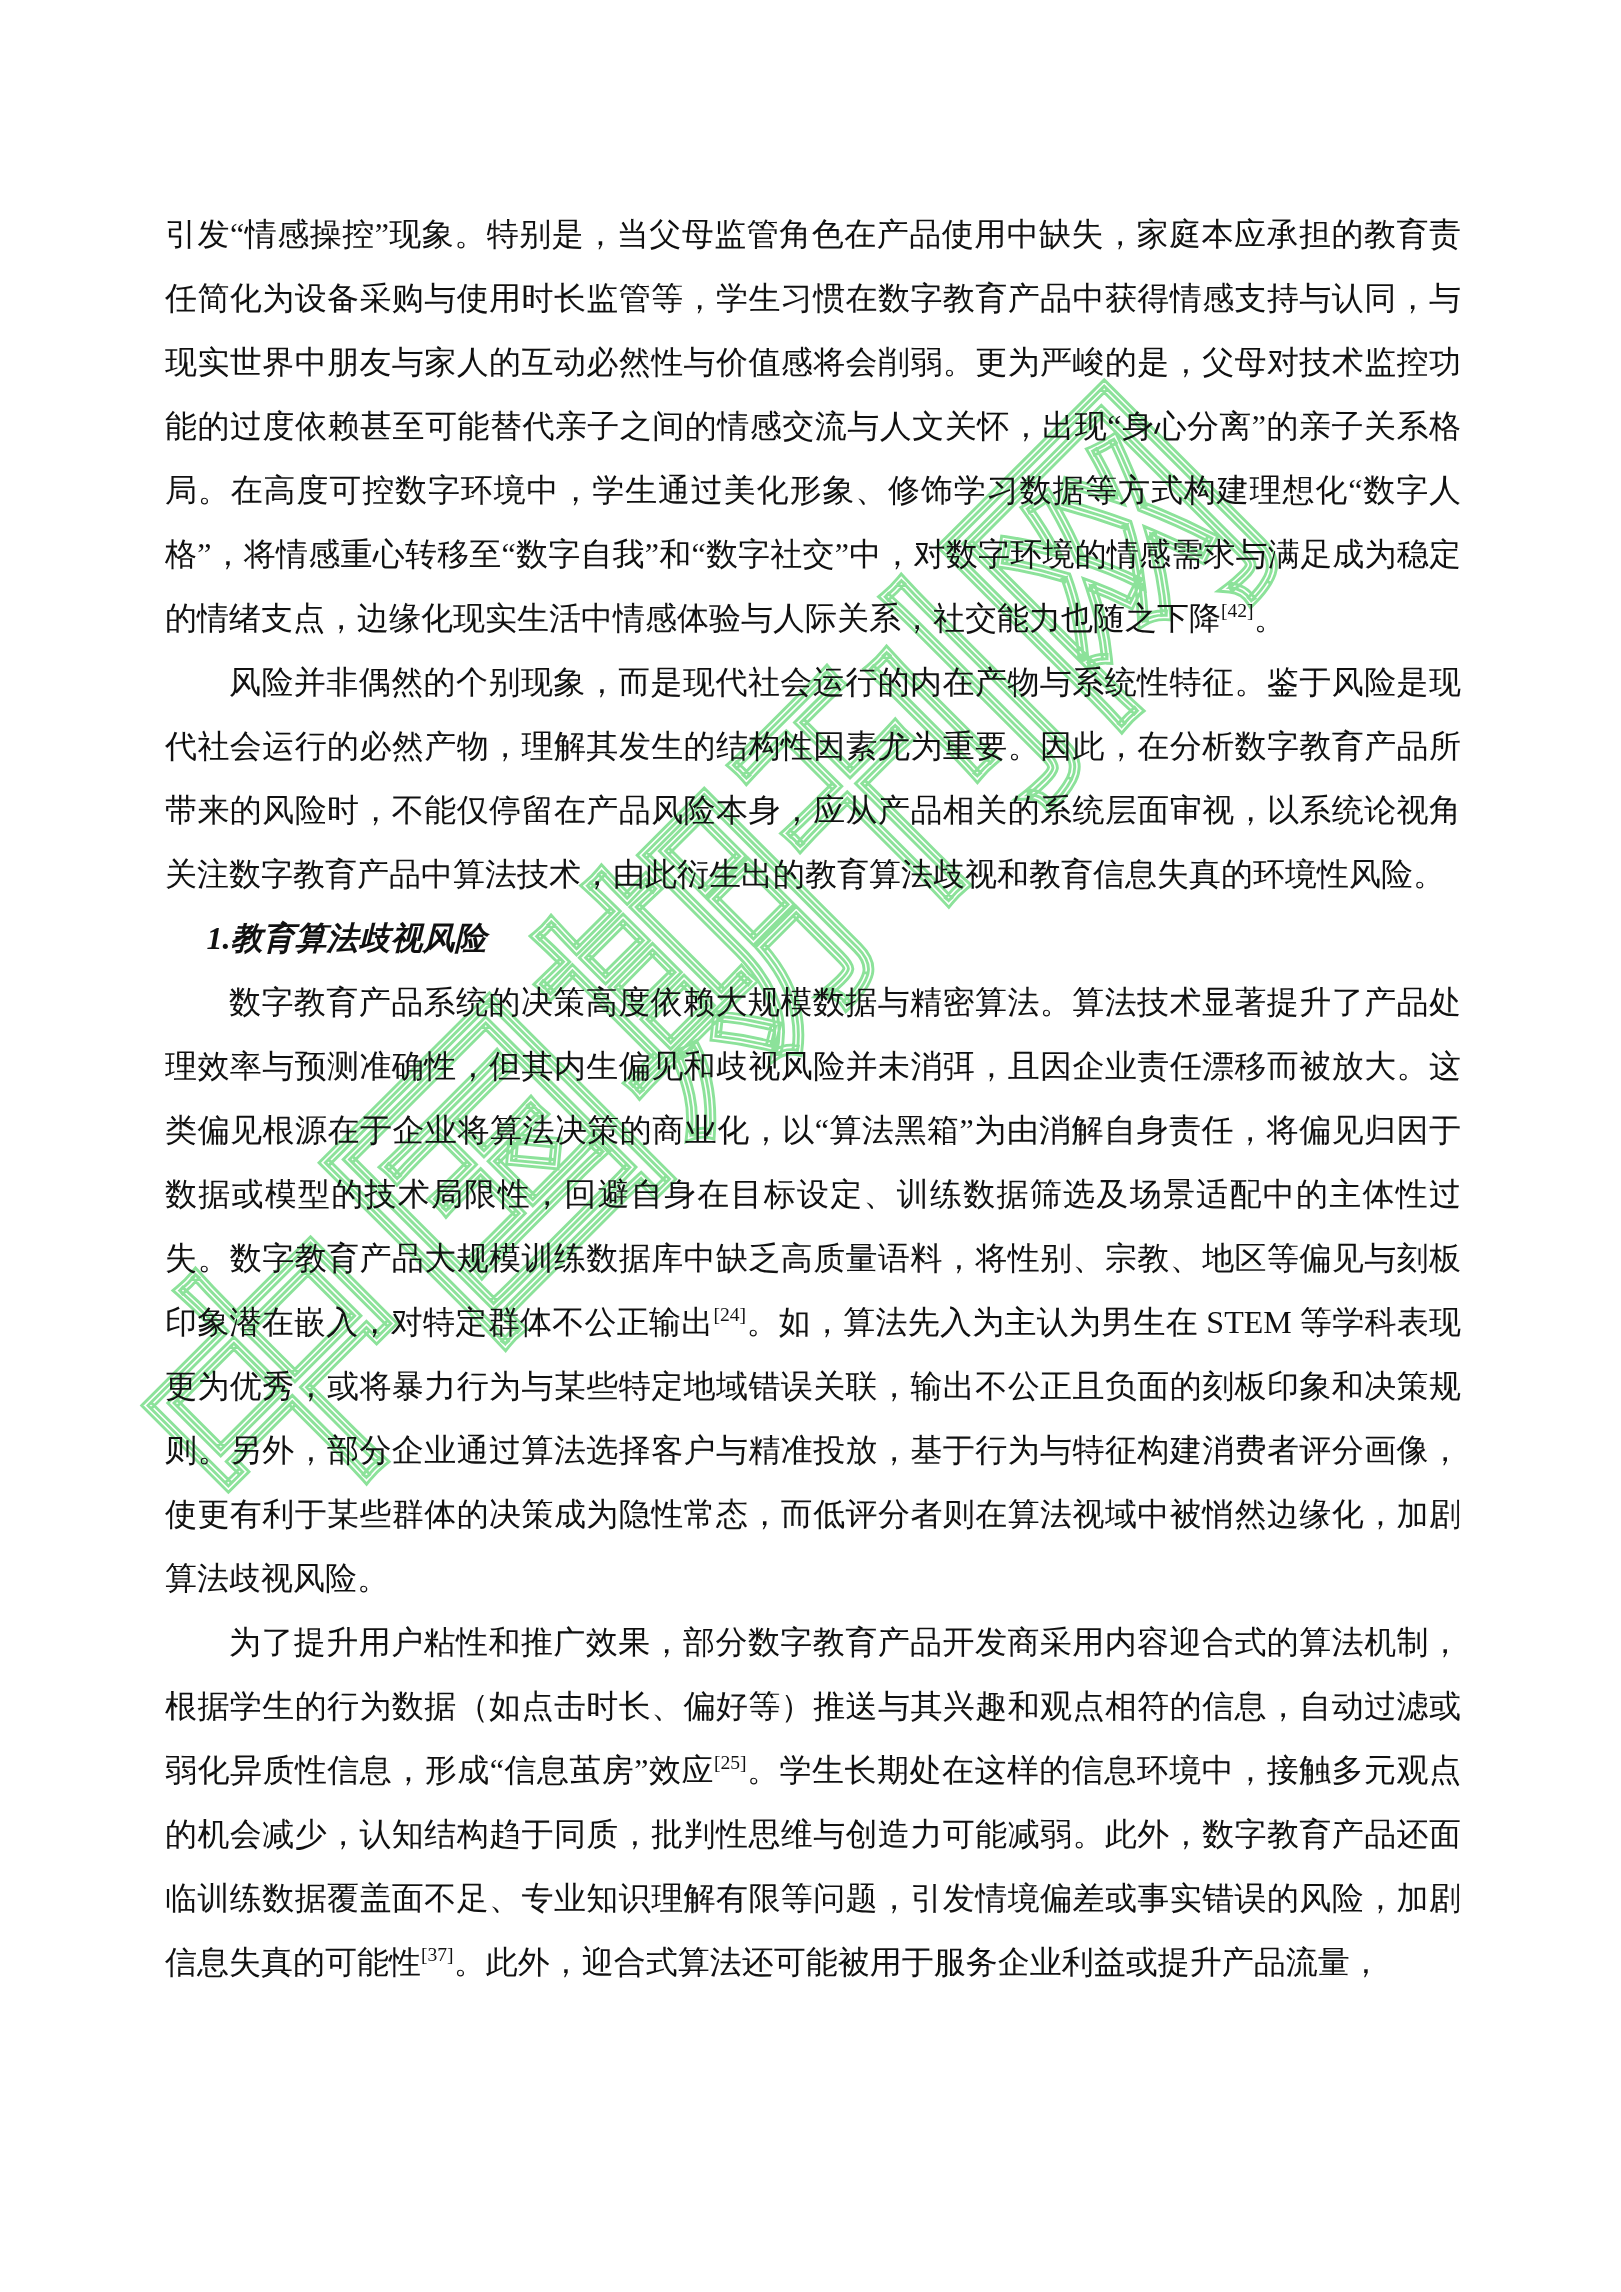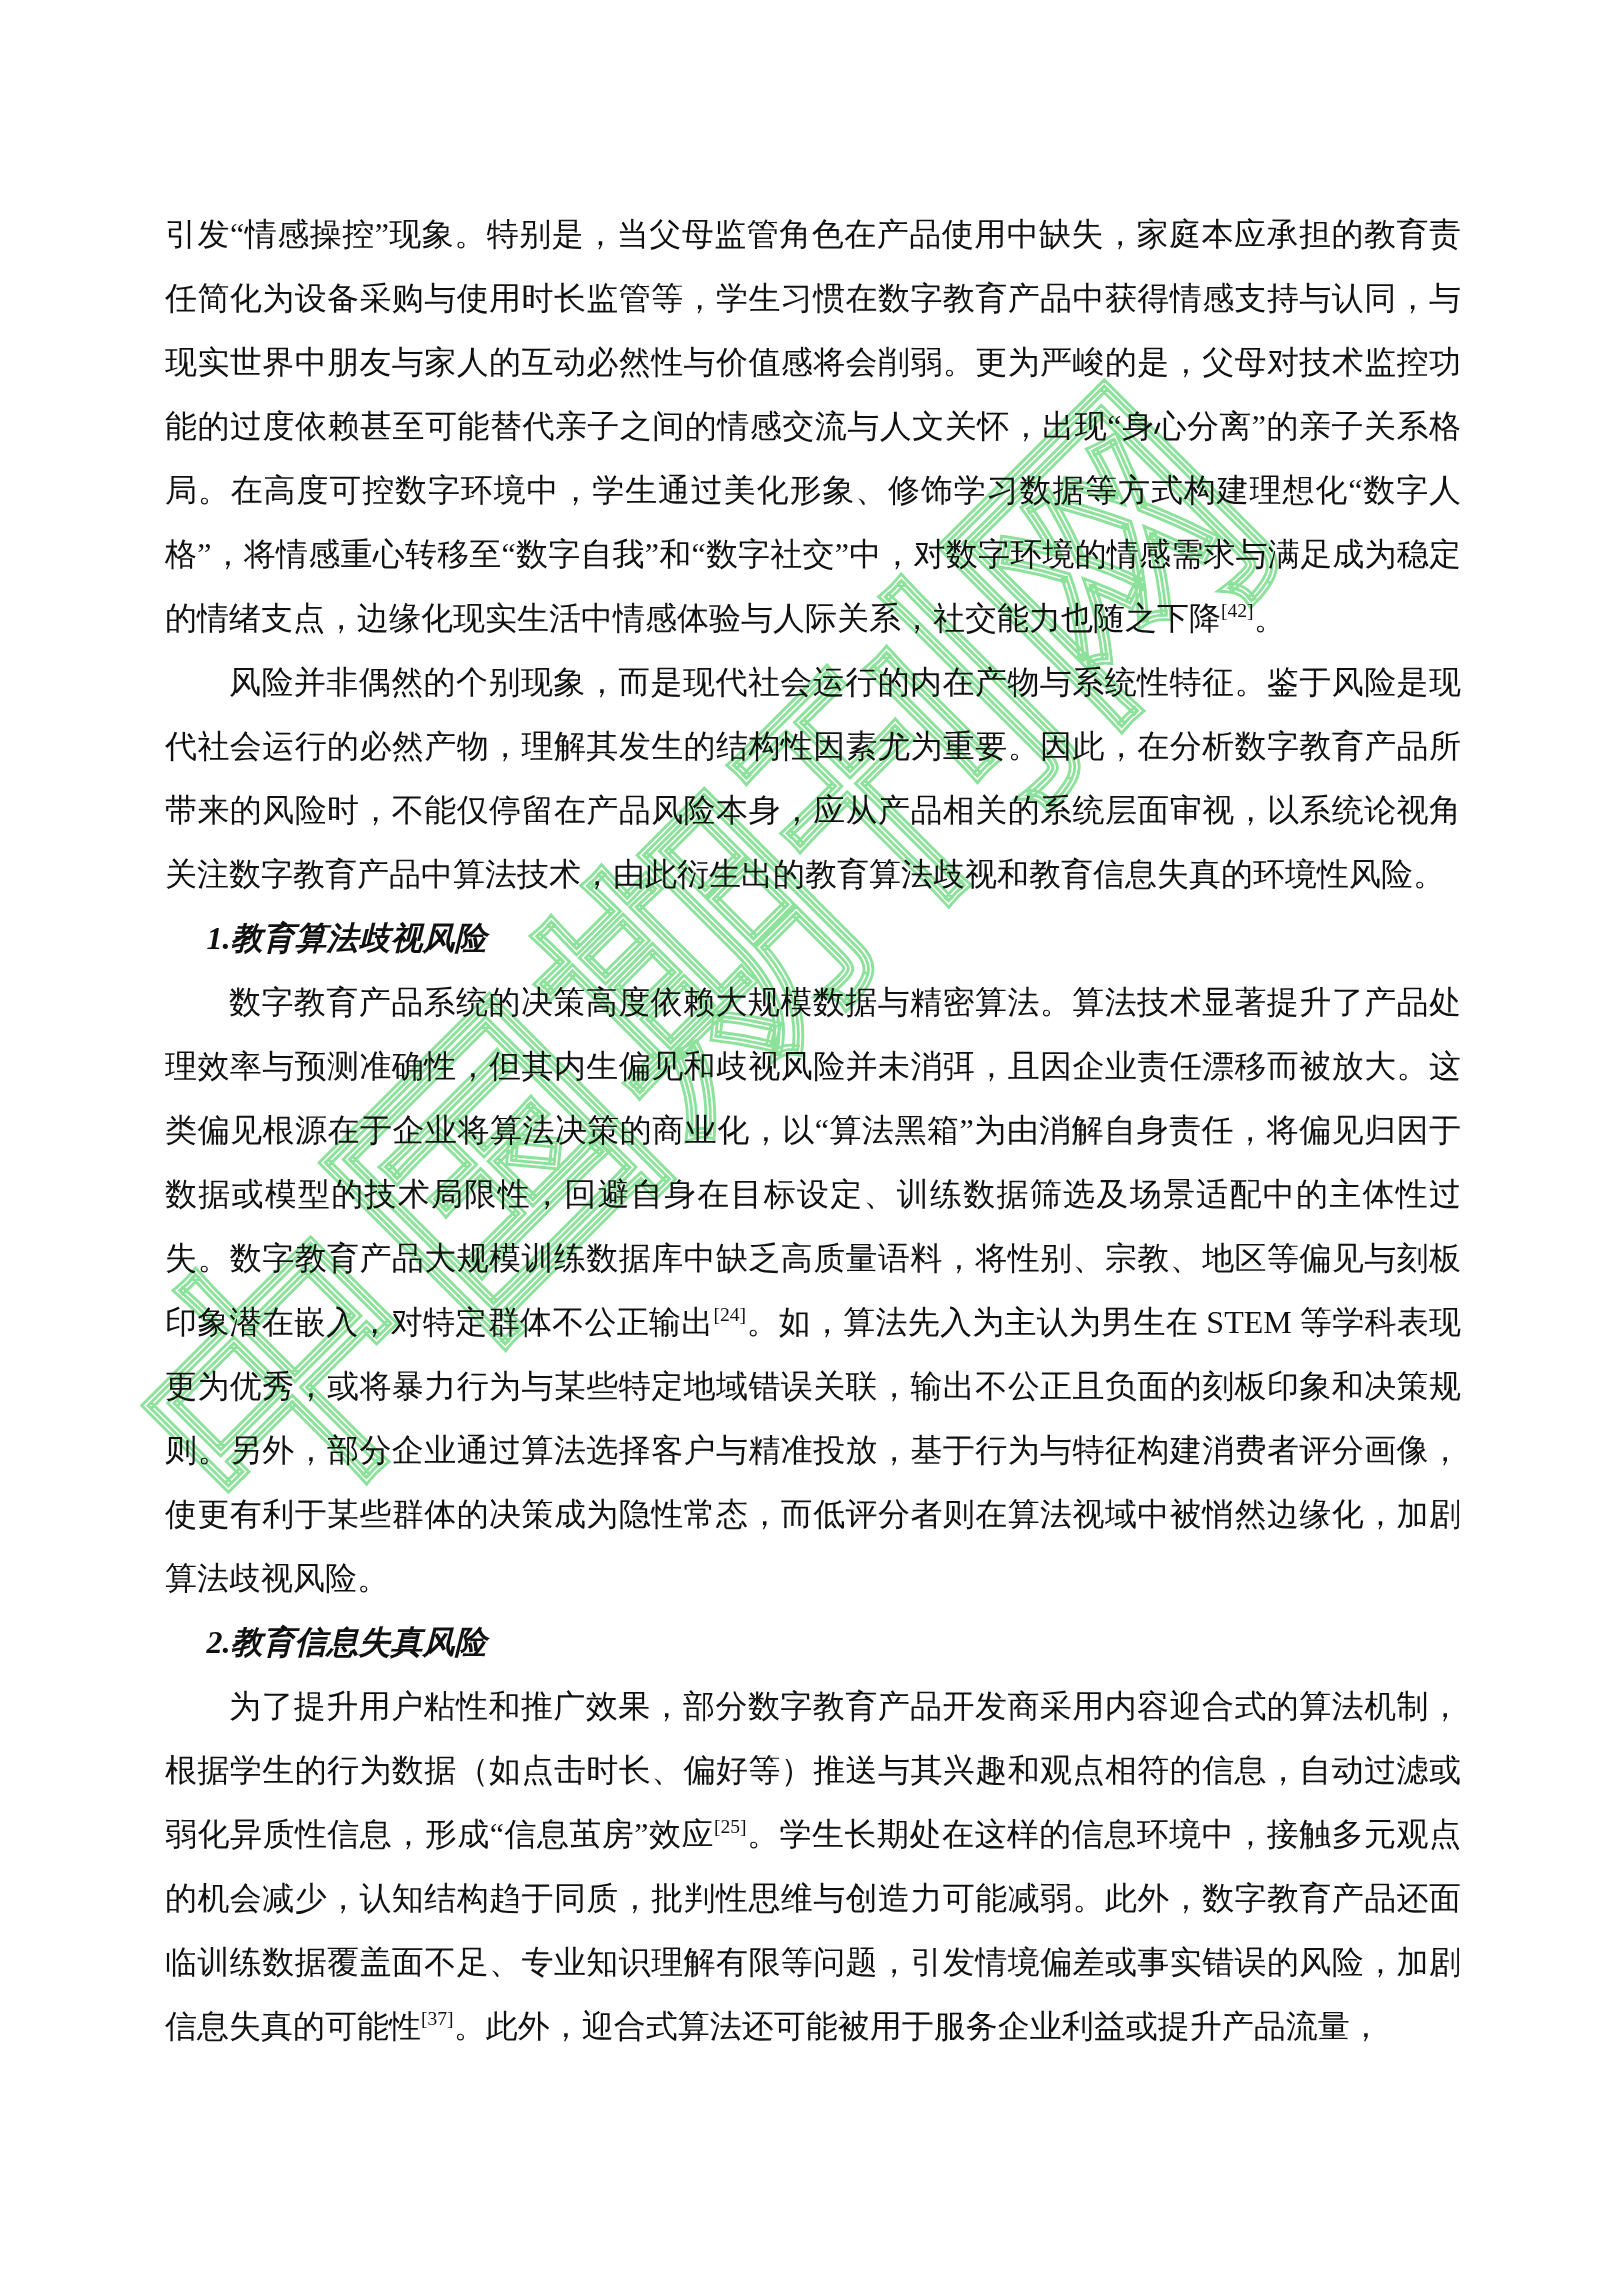--- a/index.html
+++ b/index.html
@@ -70,17 +70,16 @@
 </head>
 <body>
 
 <div class="page">
   <div class="watermark" style="-webkit-text-stroke: 2.9px rgb(140, 226, 154);">中国期刊网</div>
   <div class="content" id="doc-content">
       <p class="paragraph">引发“情感操控”现象。特别是，当父母监管角色在产品使用中缺失，家庭本应承担的教育责任简化为设备采购与使用时长监管等，学生习惯在数字教育产品中获得情感支持与认同，与现实世界中朋友与家人的互动必然性与价值感将会削弱。更为严峻的是，父母对技术监控功能的过度依赖甚至可能替代亲子之间的情感交流与人文关怀，出现“身心分离”的亲子关系格局。在高度可控数字环境中，学生通过美化形象、修饰学习数据等方式构建理想化“数字人格”，将情感重心转移至“数字自我”和“数字社交”中，对数字环境的情感需求与满足成为稳定的情绪支点，边缘化现实生活中情感体验与人际关系，社交能力也随之下降<sup class="ref">[42]</sup>。</p>
       <p class="paragraph indent">风险并非偶然的个别现象，而是现代社会运行的内在产物与系统性特征。鉴于风险是现代社会运行的必然产物，理解其发生的结构性因素尤为重要。因此，在分析数字教育产品所带来的风险时，不能仅停留在产品风险本身，应从产品相关的系统层面审视，以系统论视角关注数字教育产品中算法技术，由此衍生出的教育算法歧视和教育信息失真的环境性风险。</p>
       <p class="subheading">1.教育算法歧视风险</p>
       <p class="paragraph indent">数字教育产品系统的决策高度依赖大规模数据与精密算法。算法技术显著提升了产品处理效率与预测准确性，但其内生偏见和歧视风险并未消弭，且因企业责任漂移而被放大。这类偏见根源在于企业将算法决策的商业化，以“算法黑箱”为由消解自身责任，将偏见归因于数据或模型的技术局限性，回避自身在目标设定、训练数据筛选及场景适配中的主体性过失。数字教育产品大规模训练数据库中缺乏高质量语料，将性别、宗教、地区等偏见与刻板印象潜在嵌入，对特定群体不公正输出<sup class="ref">[24]</sup>。如，算法先入为主认为男生在 STEM 等学科表现更为优秀，或将暴力行为与某些特定地域错误关联，输出不公正且负面的刻板印象和决策规则。另外，部分企业通过算法选择客户与精准投放，基于行为与特征构建消费者评分画像，使更有利于某些群体的决策成为隐性常态，而低评分者则在算法视域中被悄然边缘化，加剧算法歧视风险。</p>
-      <p class="subheading">2.教育信息失真风险</p>
       <p class="paragraph indent">为了提升用户粘性和推广效果，部分数字教育产品开发商采用内容迎合式的算法机制，根据学生的行为数据（如点击时长、偏好等）推送与其兴趣和观点相符的信息，自动过滤或弱化异质性信息，形成“信息茧房”效应<sup class="ref">[25]</sup>。学生长期处在这样的信息环境中，接触多元观点的机会减少，认知结构趋于同质，批判性思维与创造力可能减弱。此外，数字教育产品还面临训练数据覆盖面不足、专业知识理解有限等问题，引发情境偏差或事实错误的风险，加剧信息失真的可能性<sup class="ref">[37]</sup>。此外，迎合式算法还可能被用于服务企业利益或提升产品流量，</p>
     </div>
 </div>
 
 
 </body></html>

